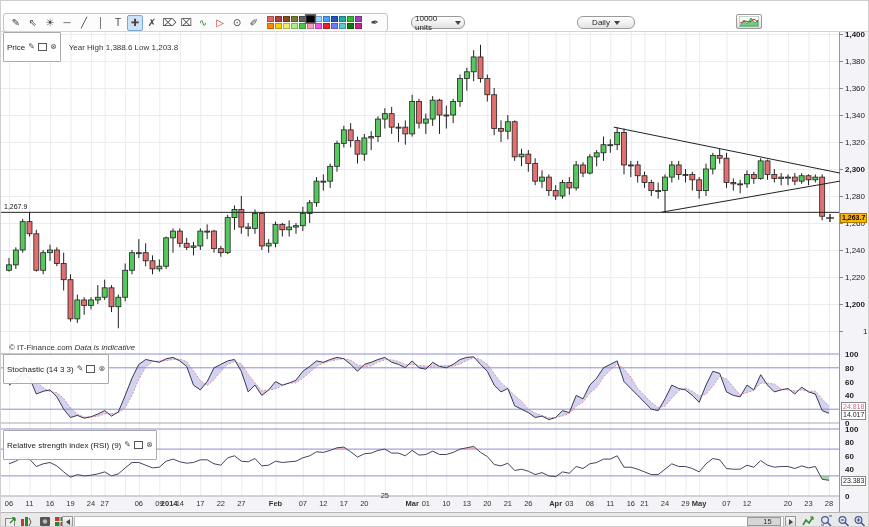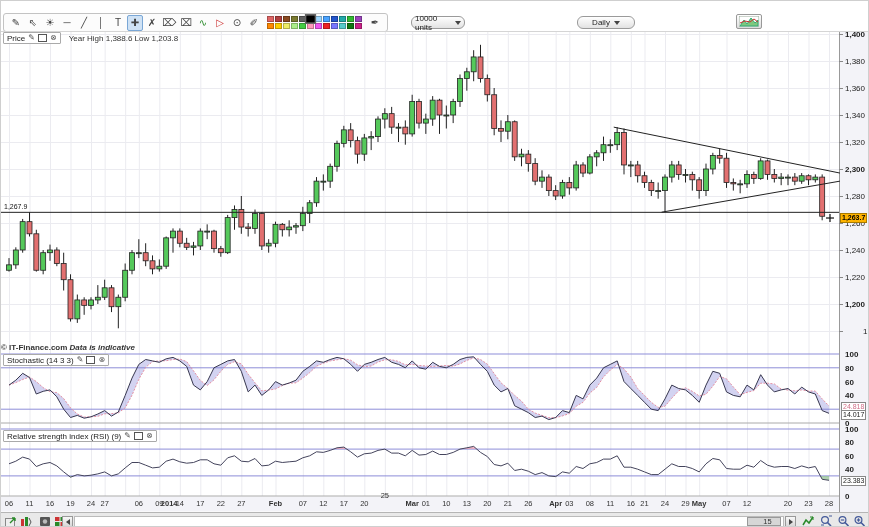--- a/index.html
+++ b/index.html
@@ -22,25 +22,25 @@
   .sw{width:7px;height:6px;border:1px solid rgba(0,0,0,.25);box-sizing:border-box;}
   .sw.selsw{outline:1px solid #666;transform:scale(1.25);}
   .dd{position:absolute;height:13px;background:linear-gradient(#ffffff,#e2e2e2);border:1px solid #9a9a9a;
       border-radius:6px;display:flex;align-items:center;justify-content:center;padding:0 3px;box-sizing:border-box;}
   .dd .arr{width:0;height:0;border-left:3px solid transparent;border-right:3px solid transparent;border-top:4px solid #444;margin-left:4px;}
   .charttype{position:absolute;left:735px;top:13px;width:26px;height:15px;background:linear-gradient(#fff,#ddd);
              border:1px solid #999;border-radius:2px;display:flex;align-items:center;justify-content:center;padding:0;}
   
   .hdr{position:absolute;display:flex;align-items:center;gap:3px;z-index:5;}
   .hdrbox{display:flex;align-items:center;gap:3px;border:1px solid #aaa;background:rgba(255,255,255,.9);
-          padding:0 3px;height:10px;border-radius:1px;}
+          padding:9px 3px;height:10px;border-radius:1px;}
   .miniic{font-size:8px;color:#555;line-height:8px;}
   .winbox{width:7px;height:6px;border:1px solid #555;background:#fff;display:inline-block;}
   .yearhl{margin-left:5px;color:#333;}
-  .copyright{position:absolute;left:0;top:342px;z-index:5;color:#333;font-weight:bold;}
+  .copyright{position:absolute;left:8px;top:342px;z-index:5;color:#333;}
   .copyright i{font-style:italic;}
   #labels div{position:absolute;z-index:4;}
   .ylab{color:#222;}
   .ylab.b{font-weight:bold;}
   .xlab{width:20px;text-align:center;color:#333;font-size:7.5px;}
   .xlab.b{font-weight:bold;}
   .badge{border:1px solid #888;background:#fff;padding:0 1px;font-size:7px;line-height:8px;}
   .badge.orange{background:#ffb400;border-color:#a87a00;color:#000;font-weight:bold;}
   .badge.pink{color:#cf6e88;}
   .plabel{font-size:7px;color:#111;}

